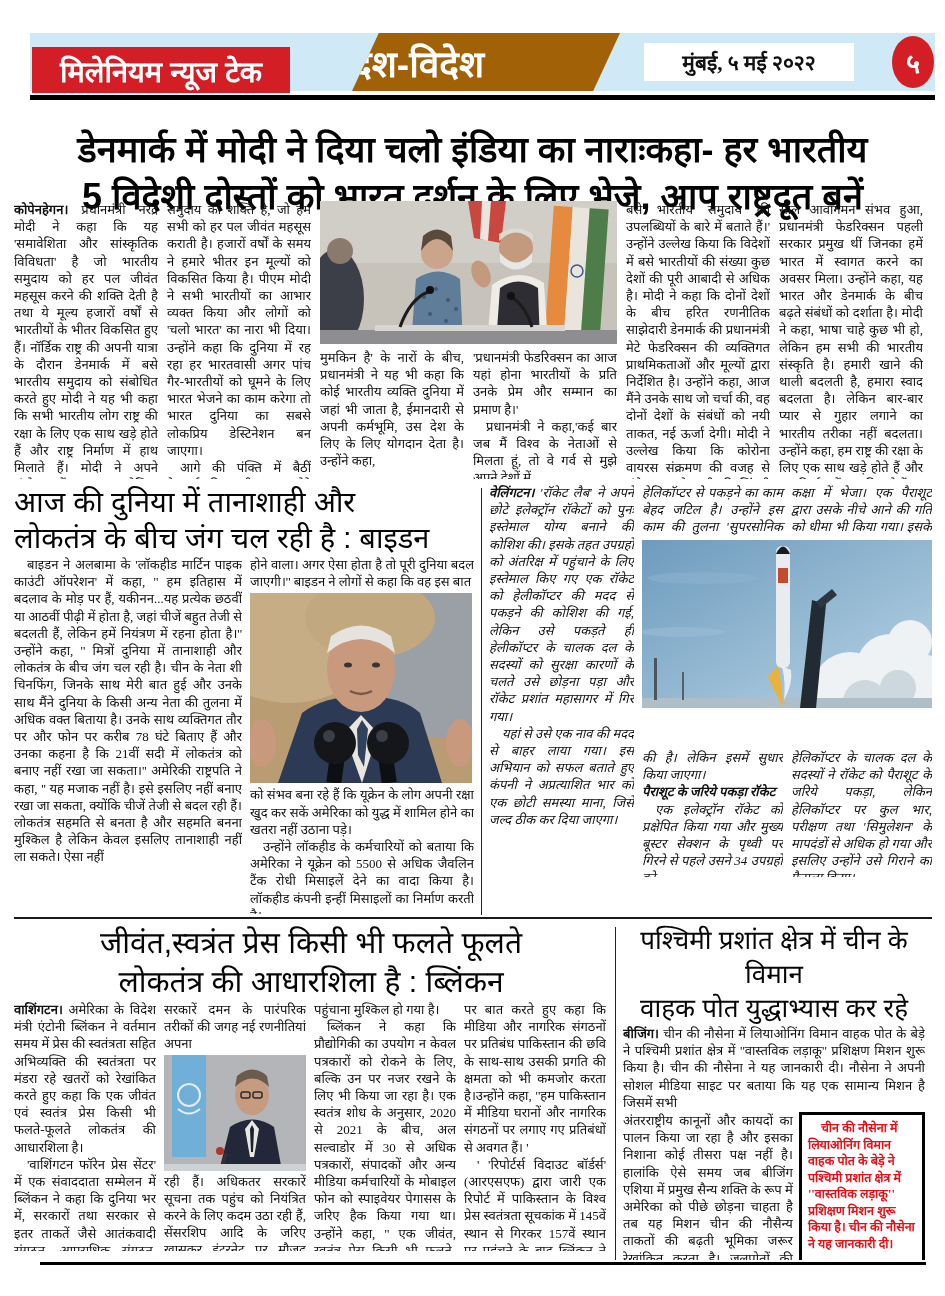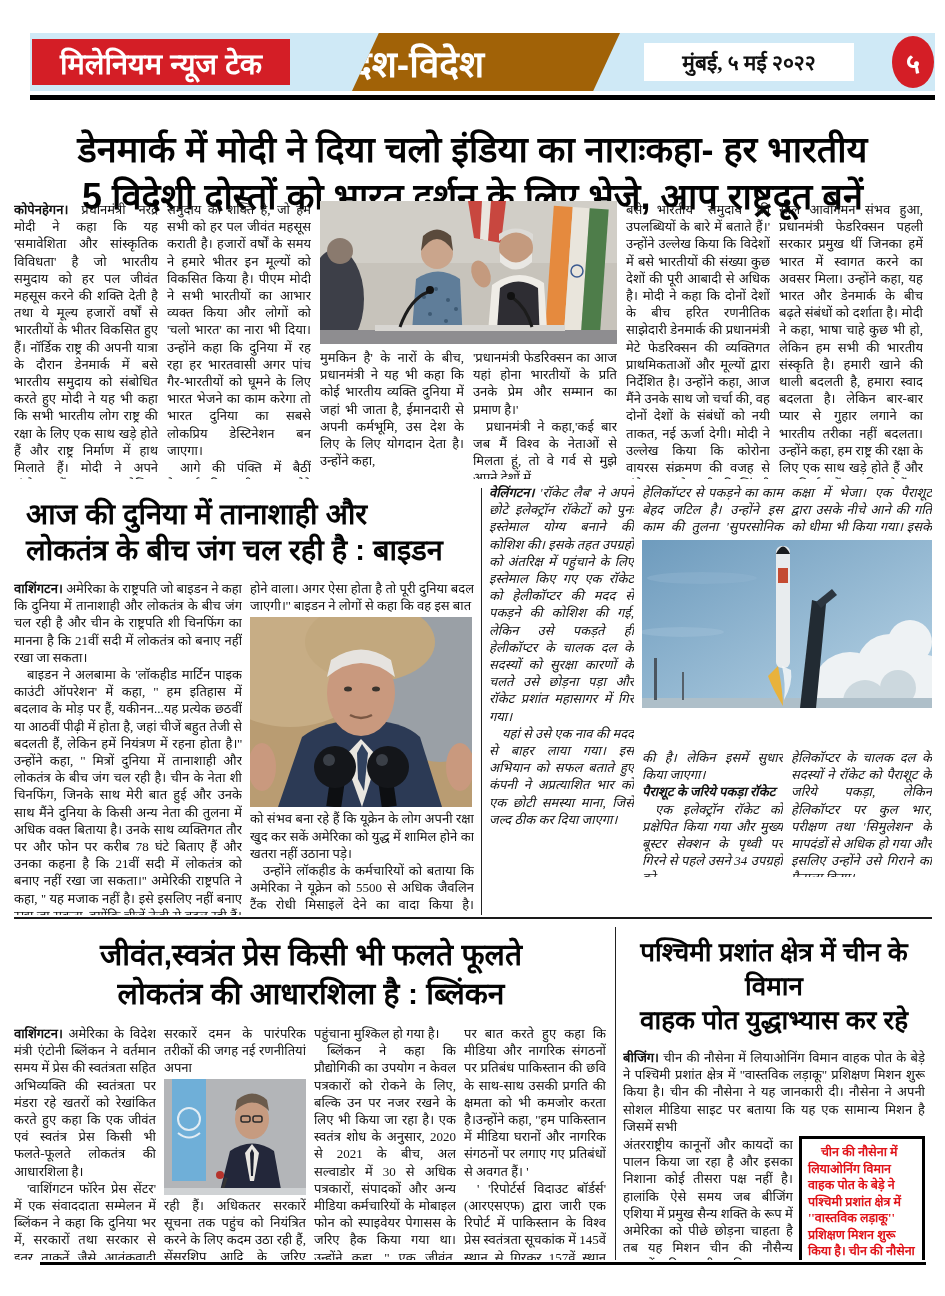--- a/index.html
+++ b/index.html
@@ -1,37 +1,37 @@
 <!DOCTYPE html>
 <html><head>
 <meta charset="utf-8">
 <style>
   html,body{margin:0;padding:0;background:#ffffff;}
   .page{position:relative;width:945px;height:1296px;background:#ffffff;overflow:hidden;
         font-family:"Liberation Serif",serif;color:#111;}
   
   .hstrip{position:absolute;left:30px;top:33px;width:905px;height:58px;background:#cfe9f6;}
-  .logo{position:absolute;left:2px;top:6px;width:258px;height:46px;background:#d41e26;
+  .logo{position:absolute;left:2px;top:14px;width:258px;height:46px;background:#d41e26;
         display:flex;align-items:center;justify-content:center;}
   .logo span{color:#fff;font-family:"Liberation Sans",sans-serif;font-weight:bold;font-size:29px;}
   .banner{position:absolute;left:322px;top:0;width:268px;height:58px;background:#a16207;
         clip-path:polygon(10% 0,100% 0,90% 100%,0 100%);
         display:flex;align-items:center;justify-content:flex-start;}
   .banner span{color:#fff;font-family:"Liberation Sans",sans-serif;font-weight:bold;font-size:37px;}
   .datebox{position:absolute;left:614px;top:10px;width:210px;height:38px;background:#fff;
         display:flex;align-items:center;justify-content:center;}
   .datebox span{font-weight:bold;font-size:21px;font-family:"Liberation Serif",serif;}
   .pagenum{position:absolute;left:862px;top:3px;width:42px;height:52px;background:#d41e26;border-radius:50%;
         display:flex;align-items:center;justify-content:center;}
   .pagenum span{color:#fff;font-weight:bold;font-size:27px;font-family:"Liberation Sans",sans-serif;}
   .hrule{position:absolute;left:30px;top:95px;width:905px;height:5px;background:#000;}
   
   .head1{position:absolute;left:12px;top:102px;width:921px;text-align:center;
         font-family:"Liberation Sans",sans-serif;font-weight:bold;font-size:36px;line-height:47px;color:#030303;}
-  h2.art{margin:12px;font-family:"Liberation Sans",sans-serif;font-weight:bold;color:#050505;}
+  h2.art{margin:0;font-family:"Liberation Sans",sans-serif;font-weight:normal;color:#050505;}
   
   .bt{font-size:13px;line-height:17.2px;text-align:justify;}
   .bt p{margin:0;text-indent:13px;}
   .bt p.noind{text-indent:0;}
   .dl{font-weight:bold;}
   .colwrap{display:flex;gap:9px;}
   .c144{width:144px;overflow:hidden;}
   
   .modi-body{position:absolute;left:14px;top:201px;width:918px;height:278px;}
   .modi-mid{width:297px;overflow:hidden;}
@@ -157,21 +157,20 @@
 
   <div class="midband">
 
     <div class="biden">
       <h2 class="art biden-head">
         <span>आज की दुनिया में तानाशाही और</span><br>
         <span>लोकतंत्र के बीच जंग चल रही है : बाइडन</span>
       </h2>
       <div class="colwrap bt" style="gap:8px;">
         <div style="width:228px;height:358px;overflow:hidden;">
-          <p class="noind"><b class="dl">वाशिंगटन। </b><span>अमेरिका के राष्ट्रपति जो बाइडन ने कहा कि दुनिया में तानाशाही और लोकतंत्र के बीच जंग चल रही है और चीन के राष्ट्रपति शी चिनफिंग का मानना है कि 21वीं सदी में लोकतंत्र को बनाए नहीं रखा जा सकता।</span></p>
           <p>बाइडन ने अलबामा के 'लॉकहीड मार्टिन पाइक काउंटी ऑपरेशन' में कहा, '' हम इतिहास में बदलाव के मोड़ पर हैं, यकीनन...यह प्रत्येक छठवीं या आठवीं पीढ़ी में होता है, जहां चीजें बहुत तेजी से बदलती हैं, लेकिन हमें नियंत्रण में रहना होता है।'' उन्होंने कहा, '' मित्रों दुनिया में तानाशाही और लोकतंत्र के बीच जंग चल रही है। चीन के नेता शी चिनफिंग, जिनके साथ मेरी बात हुई और उनके साथ मैंने दुनिया के किसी अन्य नेता की तुलना में अधिक वक्त बिताया है। उनके साथ व्यक्तिगत तौर पर और फोन पर करीब 78 घंटे बिताए हैं और उनका कहना है कि 21वीं सदी में लोकतंत्र को बनाए नहीं रखा जा सकता।'' अमेरिकी राष्ट्रपति ने कहा, '' यह मजाक नहीं है। इसे इसलिए नहीं बनाए रखा जा सकता, क्योंकि चीजें तेजी से बदल रही हैं। लोकतंत्र सहमति से बनता है और सहमति बनना मुश्किल है लेकिन केवल इसलिए तानाशाही नहीं ला सकते। ऐसा नहीं</p>
         </div>
         <div style="width:224px;height:358px;overflow:hidden;">
           <p class="noind">होने वाला। अगर ऐसा होता है तो पूरी दुनिया बदल जाएगी।'' बाइडन ने लोगों से कहा कि वह इस बात</p>
           <figure class="ph biden-photo">
             <svg width="222" height="190" viewBox="0 0 222 190" preserveAspectRatio="none">
               <rect width="222" height="190" fill="#b99c72"></rect>
               <ellipse cx="40" cy="45" rx="85" ry="65" fill="#c7ad85"></ellipse>
               <ellipse cx="190" cy="60" rx="70" ry="85" fill="#9aa0a6"></ellipse>
               <ellipse cx="120" cy="25" rx="65" ry="40" fill="#c2a87e"></ellipse>

